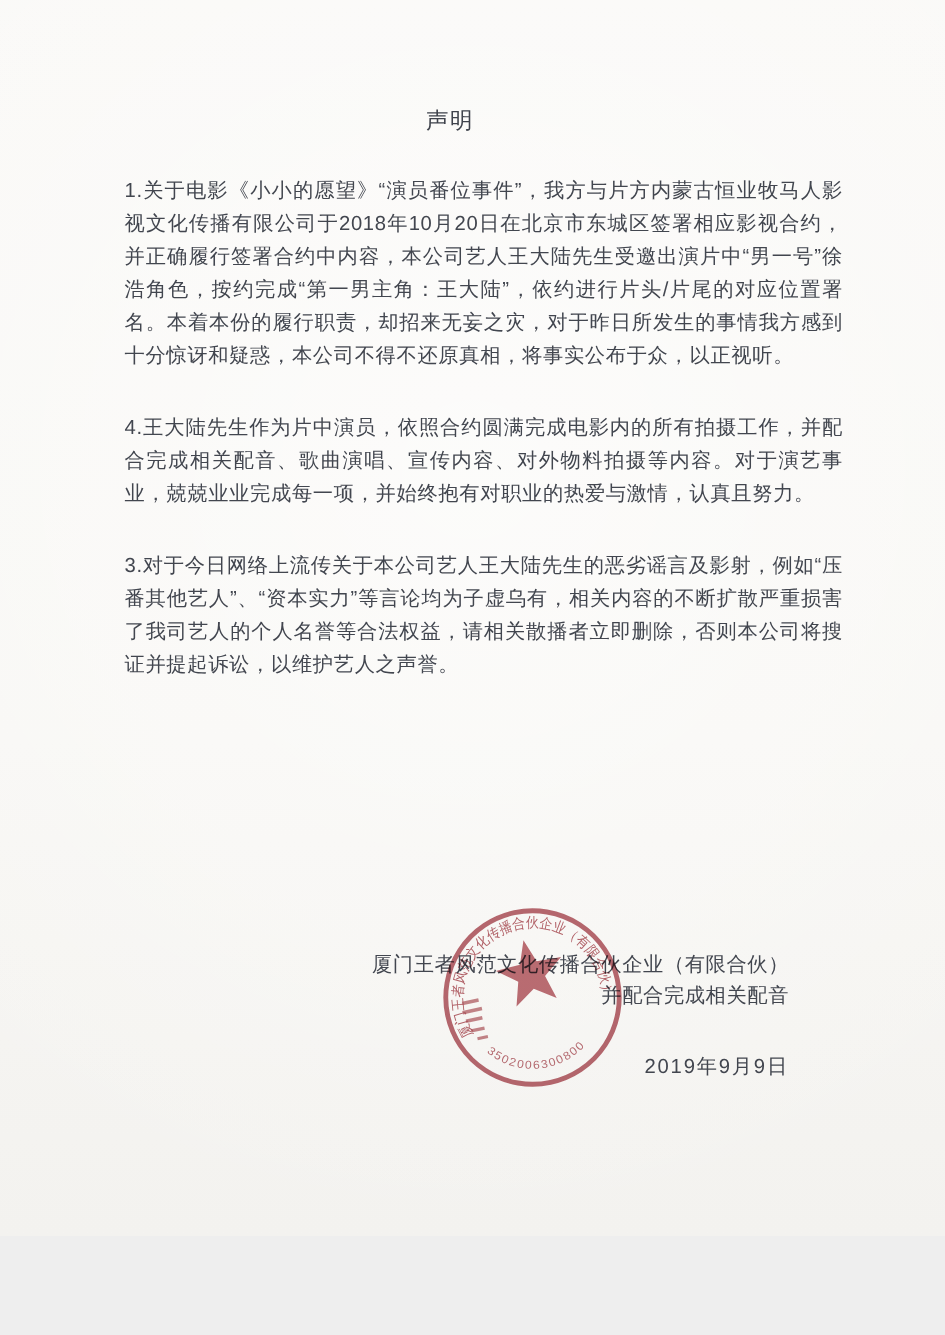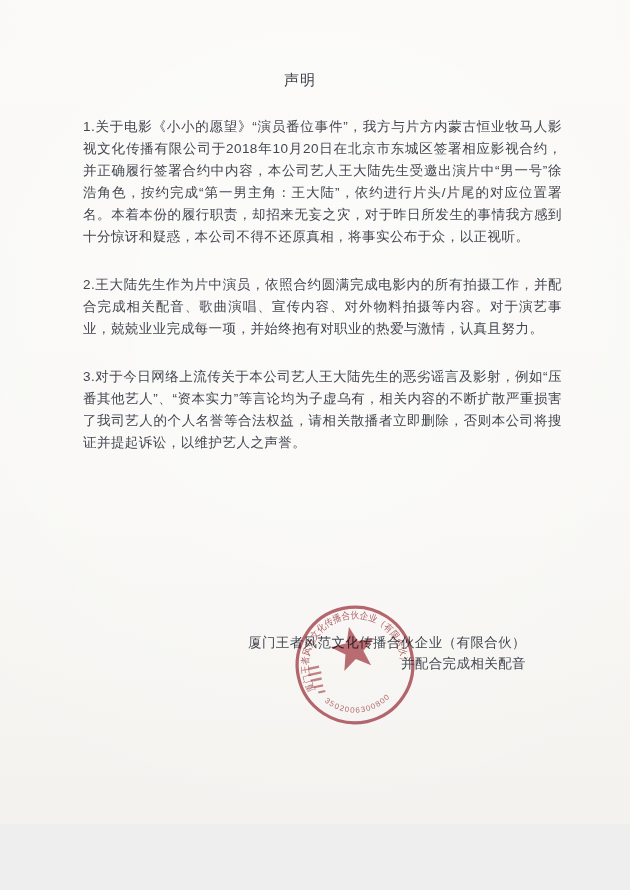--- a/index.html
+++ b/index.html
@@ -61,27 +61,28 @@
 </style>
 </head>
 <body>
 
 <div class="page">
 
   <div class="doc-title">声明</div>
 
   <div class="doc-body">
     <p>1.关于电影《小小的愿望》“演员番位事件”，我方与片方内蒙古恒业牧马人影视文化传播有限公司于2018年10月20日在北京市东城区签署相应影视合约，并正确履行签署合约中内容，本公司艺人王大陆先生受邀出演片中“男一号”徐浩角色，按约完成“第一男主角：王大陆”，依约进行片头/片尾的对应位置署名。本着本份的履行职责，却招来无妄之灾，对于昨日所发生的事情我方感到十分惊讶和疑惑，本公司不得不还原真相，将事实公布于众，以正视听。</p>
-    <p>2.王大陆先生作为片中演员，依照合约圆满完成电影内的所有拍摄工作，并配合完成相关配音、歌曲演唱、宣传内容、对外物料拍摄等内容。对于演艺事业，兢兢业业完成每一项，并始终抱有对职业的热爱与激情，认真且努力。</p>
+    <p>4.王大陆先生作为片中演员，依照合约圆满完成电影内的所有拍摄工作，并配合完成相关配音、歌曲演唱、宣传内容、对外物料拍摄等内容。对于演艺事业，兢兢业业完成每一项，并始终抱有对职业的热爱与激情，认真且努力。</p>
     <p>3.对于今日网络上流传关于本公司艺人王大陆先生的恶劣谣言及影射，例如“压番其他艺人”、“资本实力”等言论均为子虚乌有，相关内容的不断扩散严重损害了我司艺人的个人名誉等合法权益，请相关散播者立即删除，否则本公司将搜证并提起诉讼，以维护艺人之声誉。</p>
   </div>
 
   <div class="signature">
     <div class="sig-company">厦门王者风范文化传播合伙企业（有限合伙）</div>
     <div class="sig-studio">并配合完成相关配音</div>
+    <div class="sig-date">2019年9月9日</div>
   </div>
 
   <svg class="seal" viewBox="0 0 140 140" xmlns="http://www.w3.org/2000/svg">
     <g fill="none" stroke="#a8454e" opacity="0.88">
       <circle cx="70" cy="70" r="57" stroke-width="3.2"></circle>
     </g>
     <defs>
       <path id="arcTop" d="M26.8,85.7 A46,46 0 1 1 113.2,85.7" fill="none"></path>
       <path id="arcBot" d="M33,98.9 A47,47 0 0 0 107,98.9" fill="none"></path>
     </defs>

